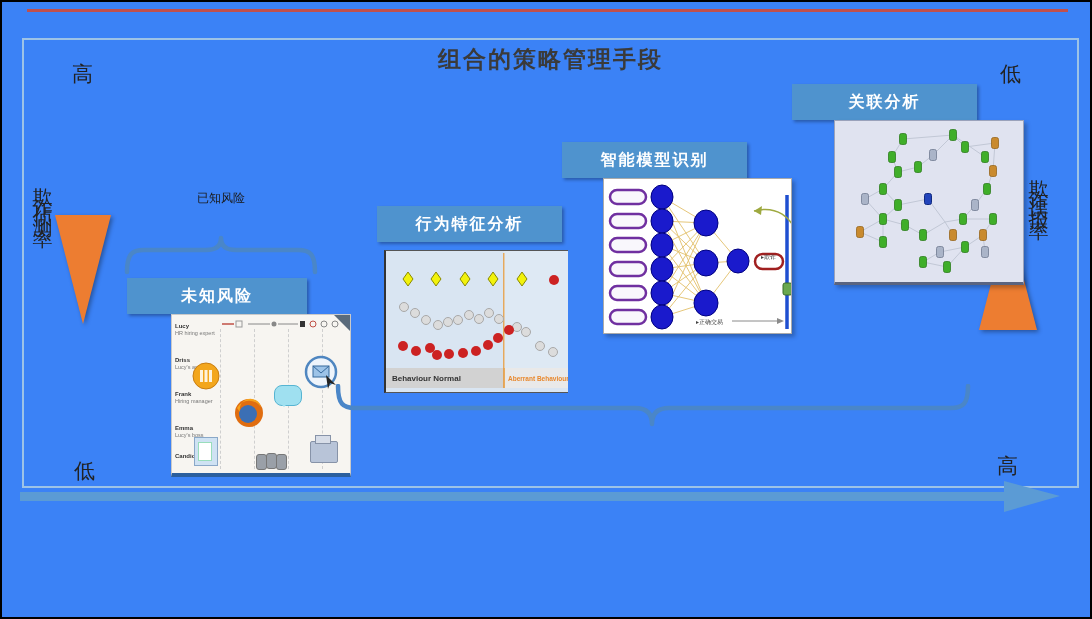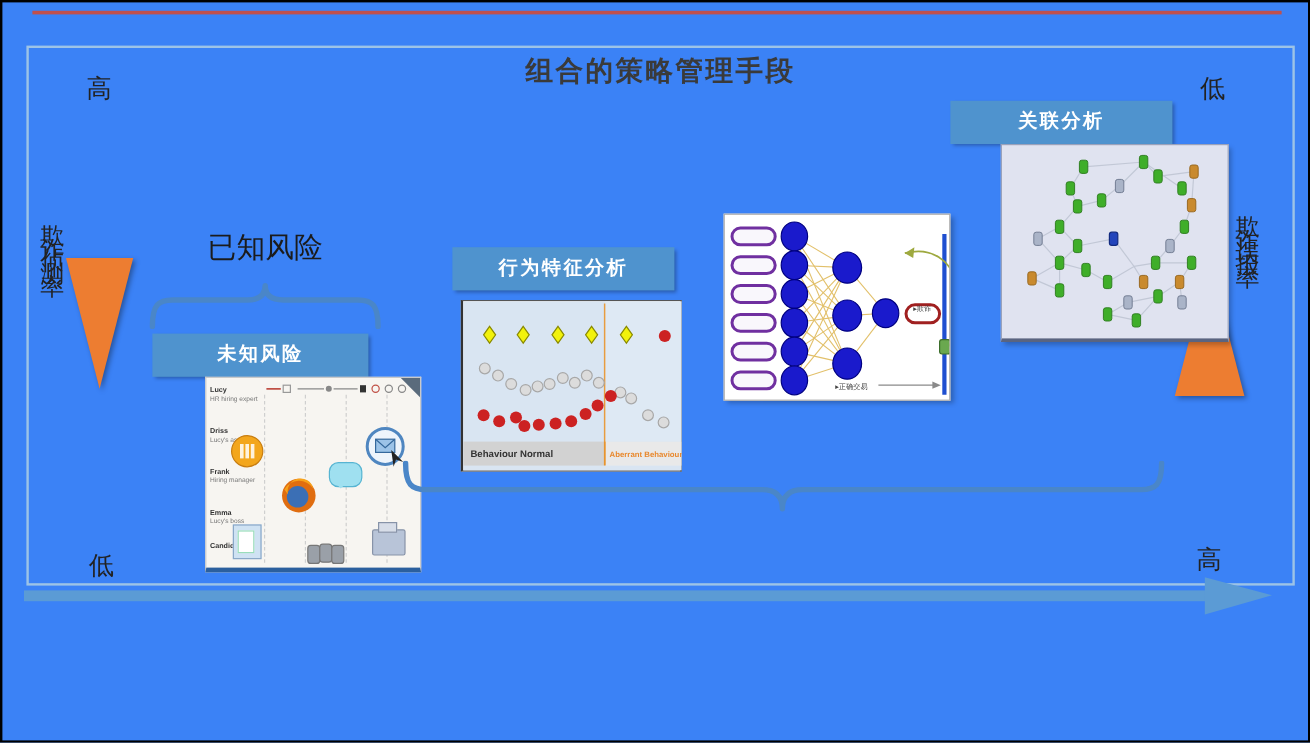--- a/index.html
+++ b/index.html
@@ -8,21 +8,21 @@
     font-family:"Liberation Sans","DejaVu Sans",sans-serif;color:#1b1b1b;}
   .abs{position:absolute;}
   .red-rule{left:25px;top:7px;width:1041px;height:3px;background:#C0504D;}
   .panel{left:20px;top:36px;width:1057px;height:450px;border:2px solid #9DC3E6;box-sizing:border-box;}
   .title{left:20px;top:42px;width:1057px;text-align:center;font-size:23px;font-weight:bold;color:#3a3a3a;letter-spacing:2px;}
   .corner{font-size:21px;color:#222;}
   .vlabel{writing-mode:vertical-rl;text-orientation:upright;font-size:20px;letter-spacing:10px;color:#222;}
   .tri{filter:drop-shadow(2px 2px 2px rgba(0,0,0,.35));}
   .hdr{background:#4f93ce;color:#fff;font-weight:bold;font-size:16px;text-align:center;
     line-height:36px;height:36px;box-shadow:2px 2px 3px rgba(0,0,0,.3);letter-spacing:2px;}
-  .brace-label{font-size:24px;color:#1b1b1b;text-align:center;}
+  .brace-label{font-size:12px;color:#1b1b1b;text-align:center;}
   .imgframe{box-sizing:border-box;background:#fff;margin-left:44px;}
   .rowtable{left:62px;top:499px;width:975px;}
   .rowline{position:relative;height:36px;border-bottom:2px solid #A9CCE9;font-size:20px;}
   .rowline .lcell{position:absolute;left:32px;top:6px;}
   .rowline .rcell{position:absolute;left:806px;top:6px;}
   
   .wf{background:#f7f5f1;border:1px solid #c9c9c9;border-bottom:4px solid #2b5f9e;overflow:hidden;}
   .wf .role{position:absolute;left:3px;width:44px;line-height:1.15;}
   .wf .rname{font-size:6px;font-weight:bold;color:#333;}
   .wf .rrole{font-size:5.5px;color:#777;}
@@ -181,20 +181,21 @@
         <circle cx="90" cy="100" r="5"></circle>
           <circle cx="102" cy="94" r="5"></circle>
           <circle cx="112" cy="87" r="5"></circle>
         <circle cx="123" cy="79" r="5"></circle>
       </g>
       <text x="6" y="130" font-size="8" font-weight="bold" fill="#333">Behaviour Normal</text>
       <text x="122" y="130" font-size="6.5" font-weight="bold" fill="#E8882D">Aberrant Behaviour</text>
     </svg>
   </div>
 
+  <div class="abs hdr" style="left:560px;top:140px;width:185px;">智能模型识别</div>
   <div class="abs imgframe" style="left:557px;top:176px;width:189px;height:156px;border:1px solid #aaa;box-shadow:3px 3px 4px rgba(0,0,0,.25);">
     <svg width="187" height="154">
 
       <g stroke="#E2C06A" stroke-width="0.9" fill="none">
         <path d="M58,18 L102,44"></path>
           <path d="M58,18 L102,84"></path>
           <path d="M58,18 L102,124"></path>
         <path d="M58,42 L102,44"></path>
           <path d="M58,42 L102,84"></path>
           <path d="M58,42 L102,124"></path>

